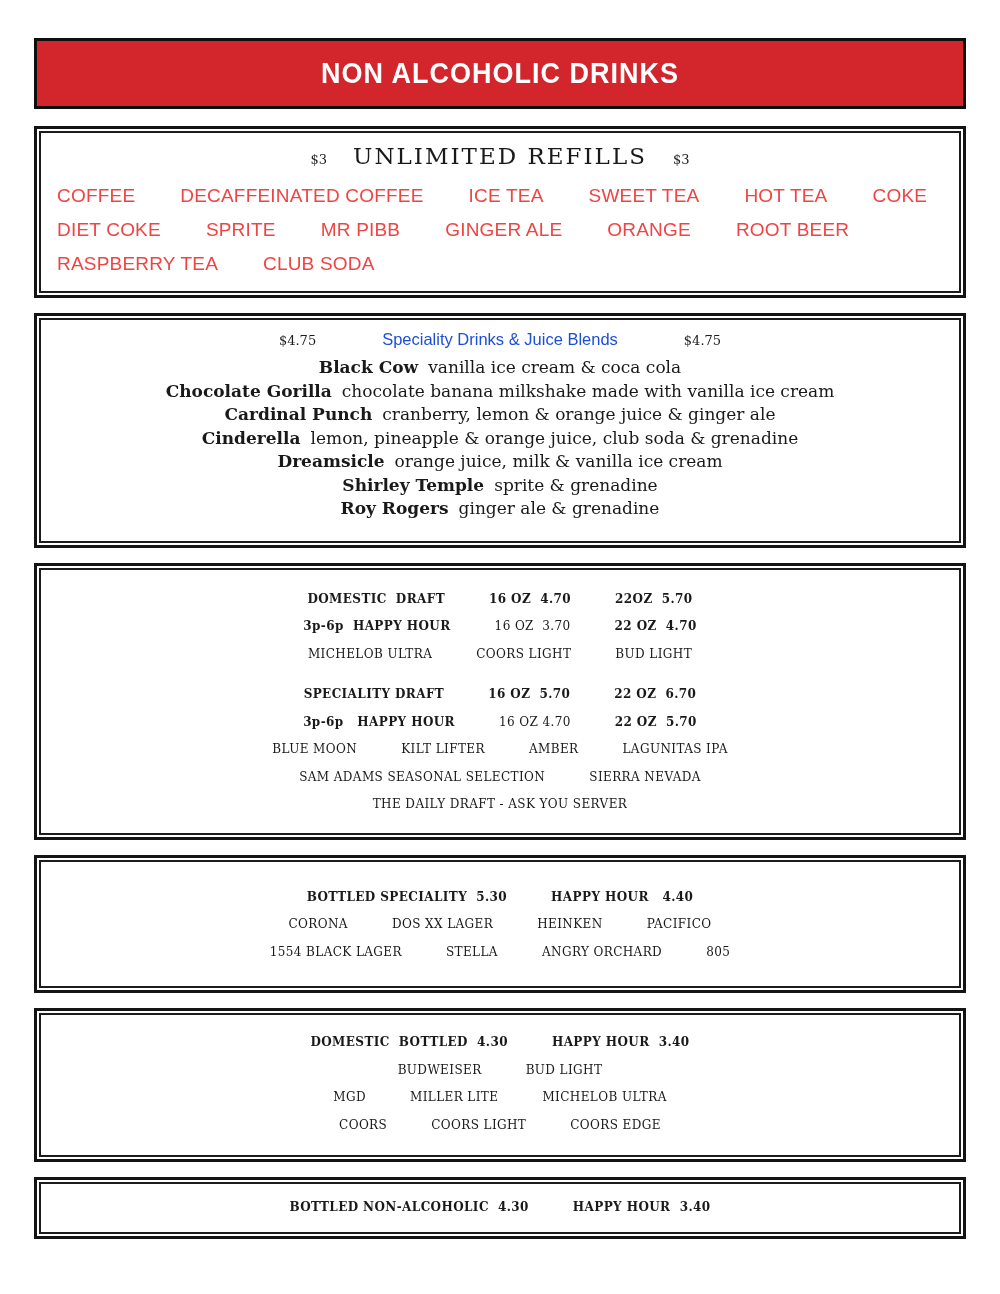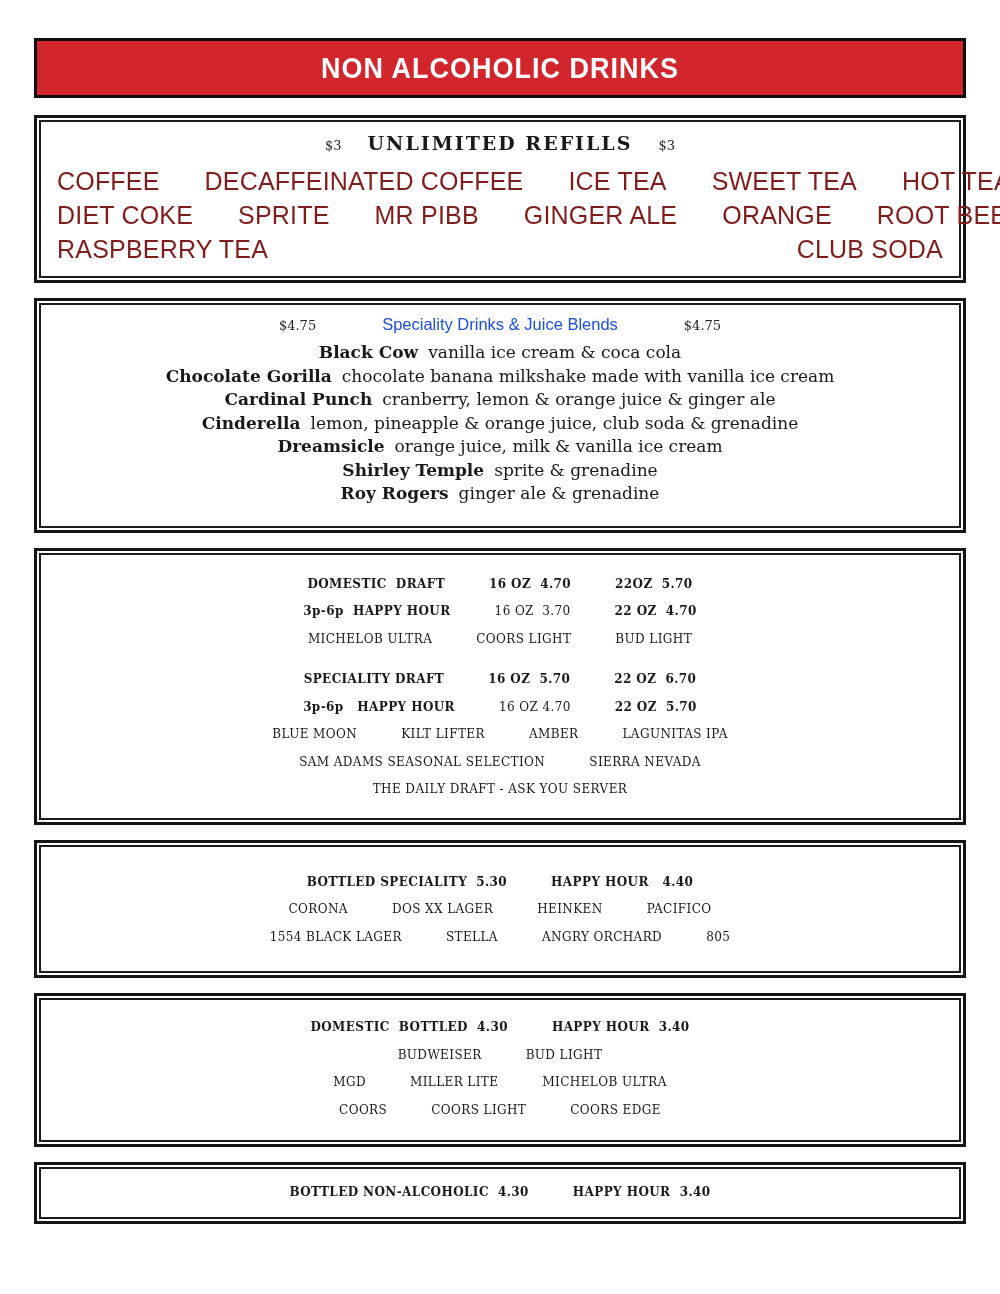--- a/index.html
+++ b/index.html
@@ -8,21 +8,21 @@
     width: 1000px;
     min-height: 1294px;
     margin: 0 auto;
     font-family: "DejaVu Serif", "Liberation Serif", serif;
     color: #191919;
   }
   .page { padding: 38px 34px 24px 34px; }
 
   
   .banner {
-    height: 60px;
+    height: 71px;
     background: var(--red, #d2262c);
     border: 3px solid #0e0e0e;
     display: flex;
     align-items: center;
     justify-content: center;
     margin-bottom: 17px;
   }
   .banner-title {
     color: #ffffff;
     font-family: "Liberation Sans", sans-serif;
@@ -49,33 +49,33 @@
   
   .price-title {
     display: flex;
     justify-content: center;
     align-items: baseline;
     gap: 26px;
     margin: 2px 0 10px;
   }
   .small-price { font-size: 13px; color: #1c1c1c; }
   .refills-title {
-    font-size: 19px;
-    font-weight: 700;
+    font-size: 23px;
+    font-weight: 400;
     letter-spacing: 2px;
   }
   .line.words {
     display: flex;
-    justify-content: space-between;
+    justify-content: flex-start;
     gap: 45px;
     font-family: "Liberation Sans", sans-serif;
-    font-size: 25px;
+    font-size: 19px;
     line-height: 34px;
     letter-spacing: .2px;
-    color: #7f1d1d;
+    color: #ef4444;
   }
 
   
   .spec-header {
     display: flex;
     justify-content: center;
     align-items: baseline;
     gap: 66px;
     margin: 2px 0 7px;
   }

